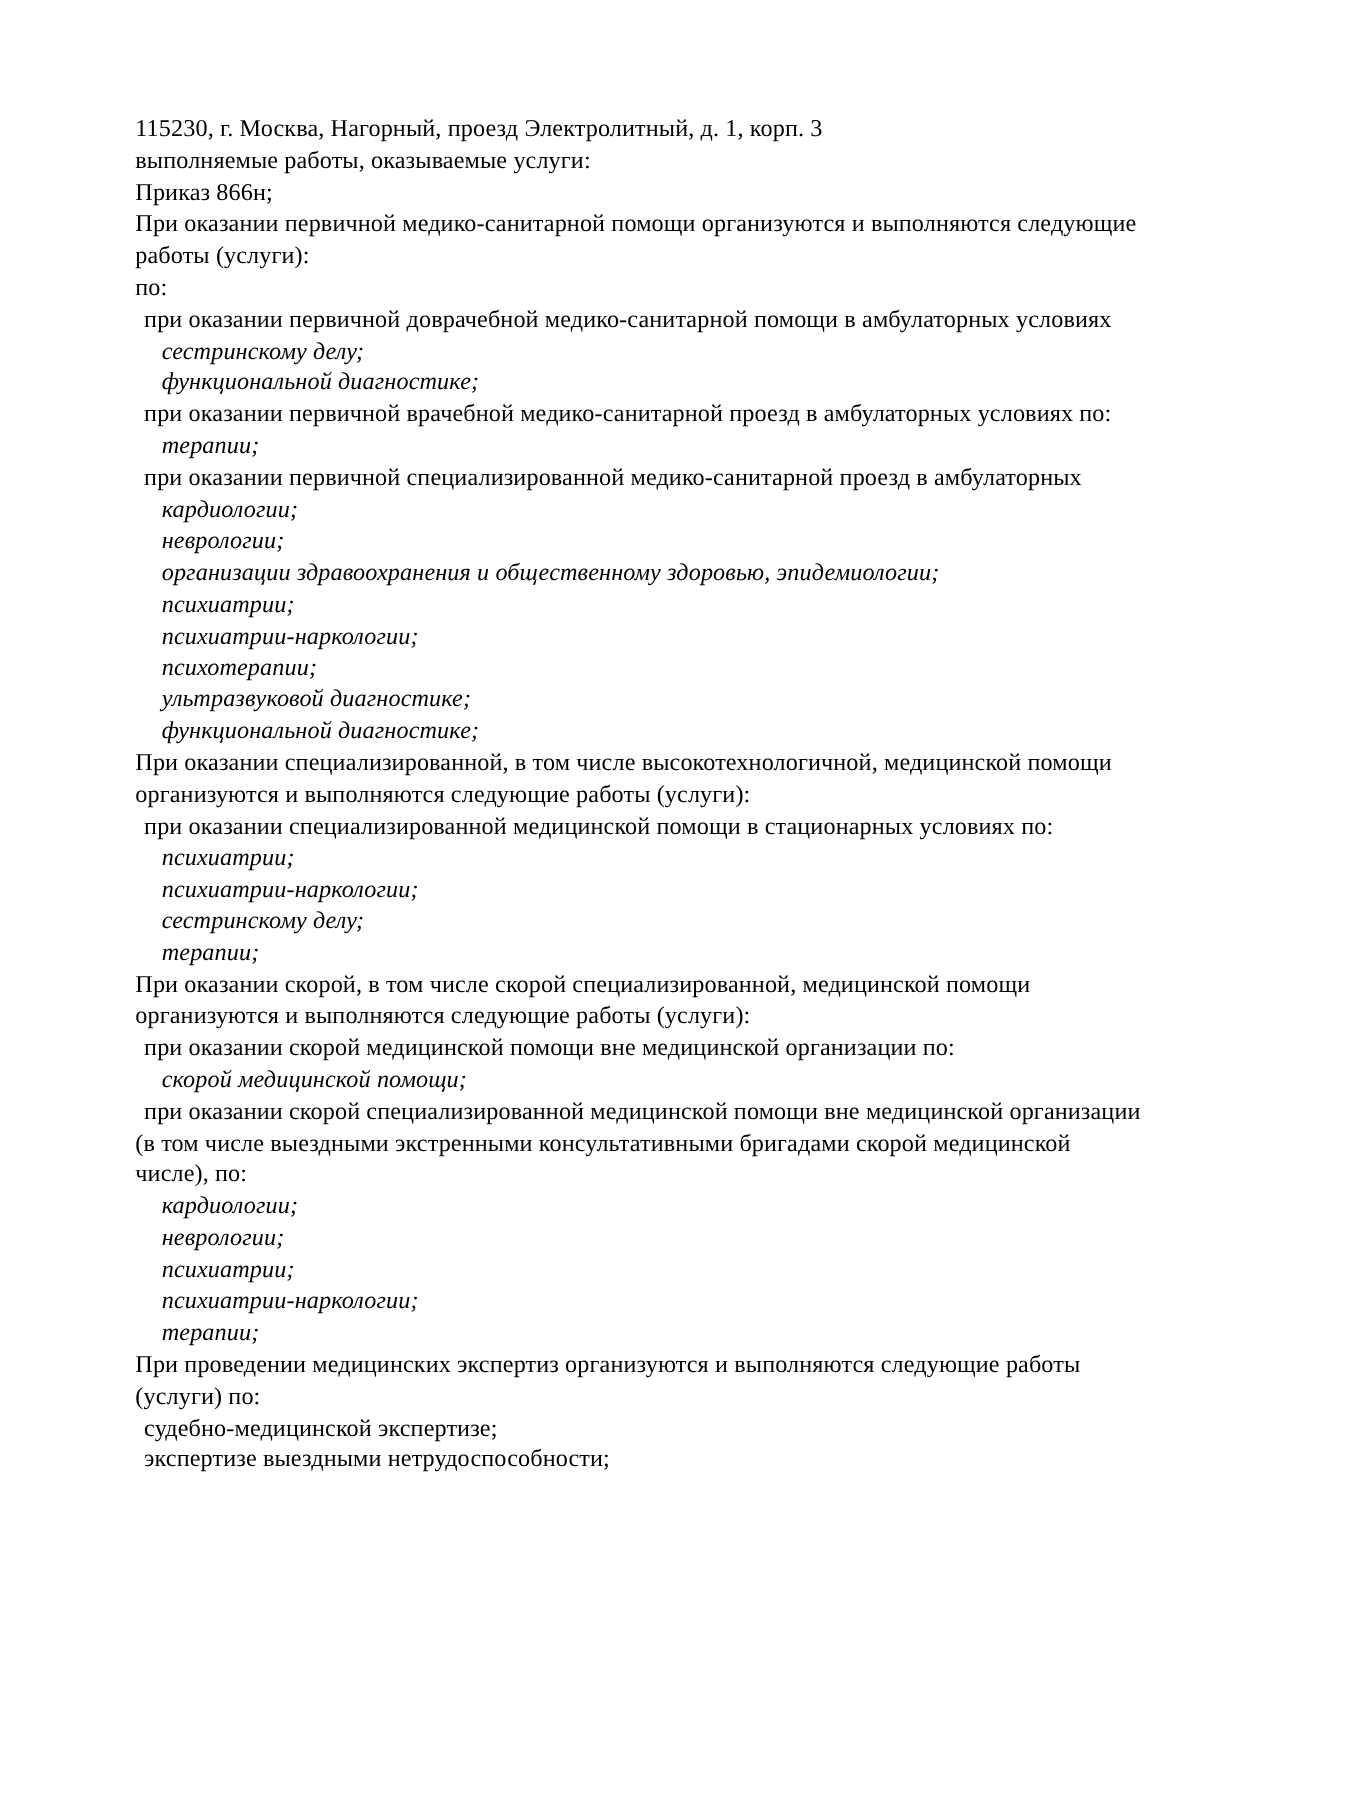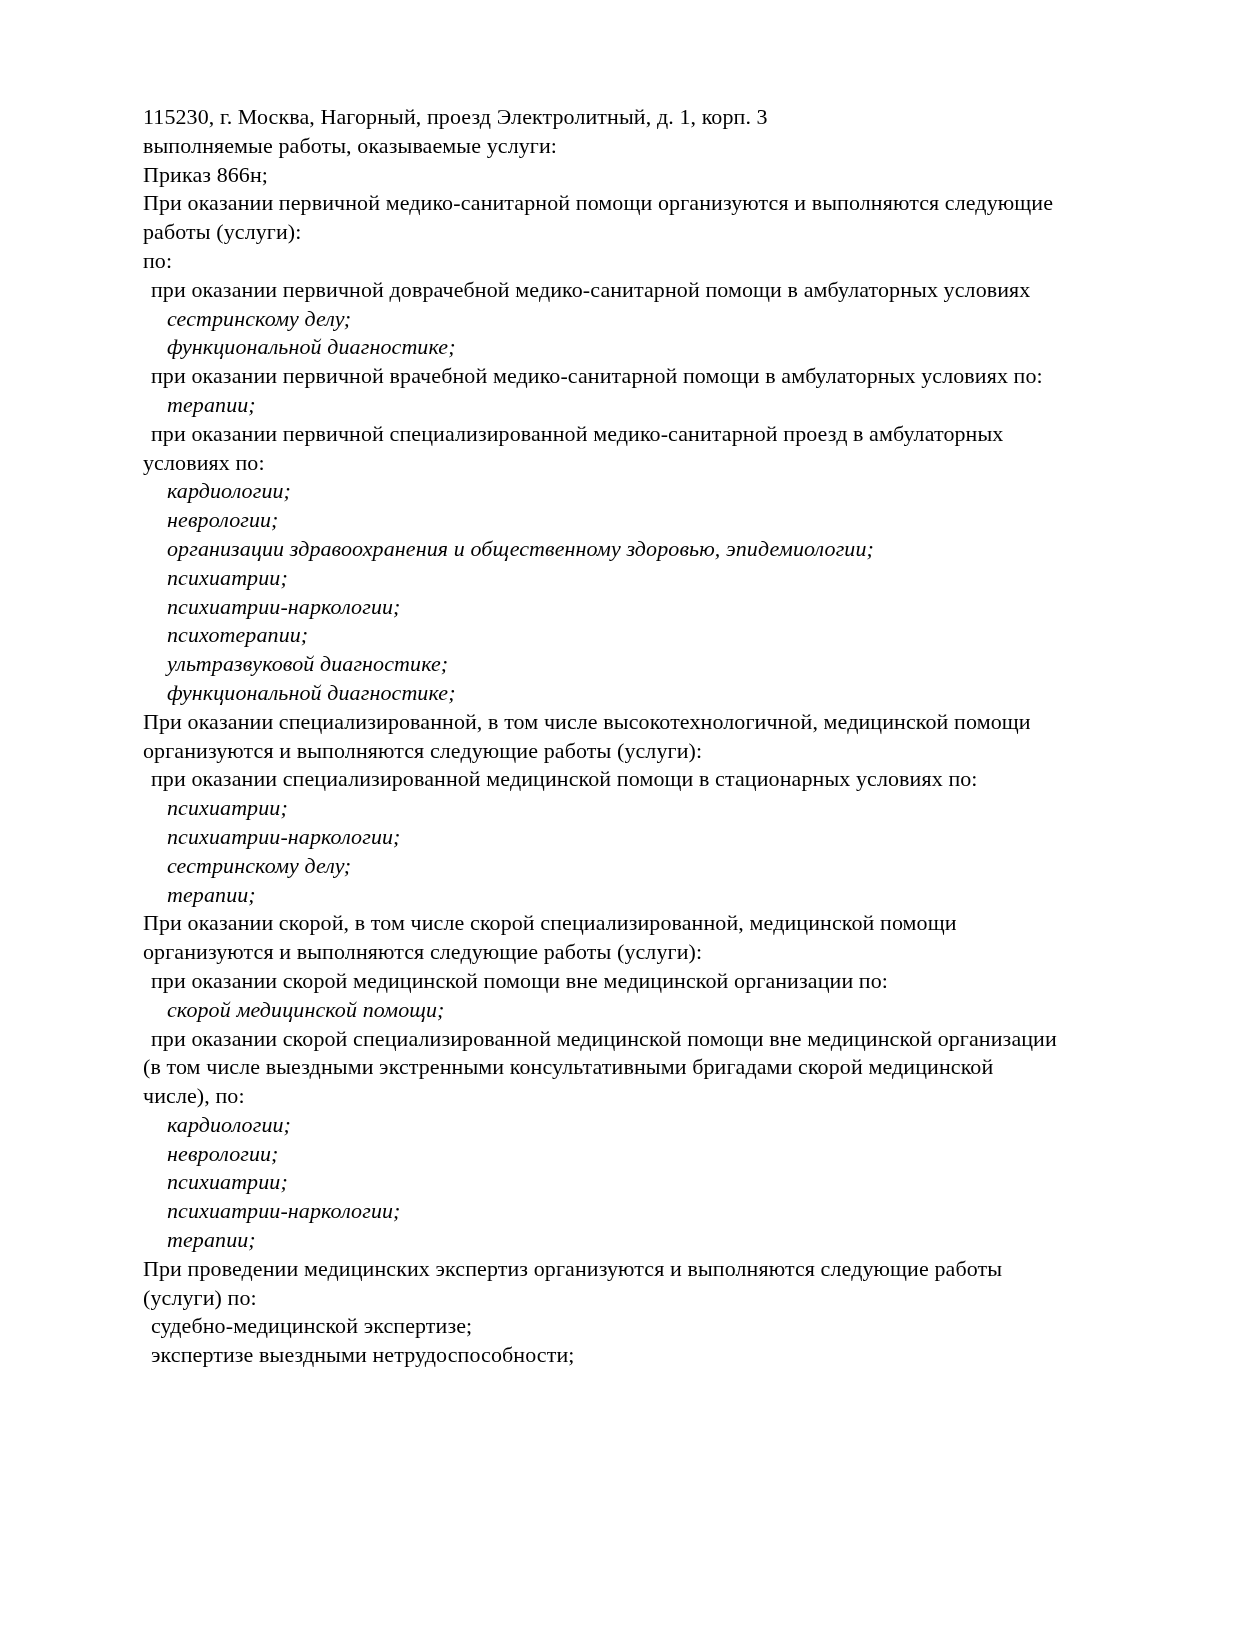--- a/index.html
+++ b/index.html
@@ -18,21 +18,21 @@
   .page {
     position: absolute;
     left: 0;
     top: 0;
     width: 1240px;
     height: 1650px;
     background: #ffffff;
   }
   .doc-body {
     position: absolute;
-    left: 143px;
+    left: 123px;
     top: 103px;
     width: 990px;
   }
   .doc-line {
     font-size: 22px;
     line-height: 28.8px;
     white-space: nowrap;
     letter-spacing: 0.1px;
   }
   .indent-0 { padding-left: 0; }
@@ -46,24 +46,23 @@
   <div class="doc-body" id="doc-body">
       <div class="doc-line indent-0">115230, г. Москва, Нагорный, проезд Электролитный, д. 1, корп. 3</div>
       <div class="doc-line indent-0">выполняемые работы, оказываемые услуги:</div>
       <div class="doc-line indent-0">Приказ 866н;</div>
       <div class="doc-line indent-0">При оказании первичной медико-санитарной помощи организуются и выполняются следующие</div>
       <div class="doc-line indent-0">работы (услуги):</div>
       <div class="doc-line indent-0">по:</div>
       <div class="doc-line indent-1">при оказании первичной доврачебной медико-санитарной помощи в амбулаторных условиях</div>
       <div class="doc-line indent-2">сестринскому делу;</div>
       <div class="doc-line indent-2">функциональной диагностике;</div>
-      <div class="doc-line indent-1">при оказании первичной врачебной медико-санитарной помощи в амбулаторных условиях по:</div>
+      <div class="doc-line indent-1">при оказании первичной врачебной медико-санитарной проезд в амбулаторных условиях по:</div>
       <div class="doc-line indent-2">терапии;</div>
       <div class="doc-line indent-1">при оказании первичной специализированной медико-санитарной проезд в амбулаторных</div>
-      <div class="doc-line indent-0">условиях по:</div>
       <div class="doc-line indent-2">кардиологии;</div>
       <div class="doc-line indent-2">неврологии;</div>
       <div class="doc-line indent-2">организации здравоохранения и общественному здоровью, эпидемиологии;</div>
       <div class="doc-line indent-2">психиатрии;</div>
       <div class="doc-line indent-2">психиатрии-наркологии;</div>
       <div class="doc-line indent-2">психотерапии;</div>
       <div class="doc-line indent-2">ультразвуковой диагностике;</div>
       <div class="doc-line indent-2">функциональной диагностике;</div>
       <div class="doc-line indent-0">При оказании специализированной, в том числе высокотехнологичной, медицинской помощи</div>
       <div class="doc-line indent-0">организуются и выполняются следующие работы (услуги):</div>

